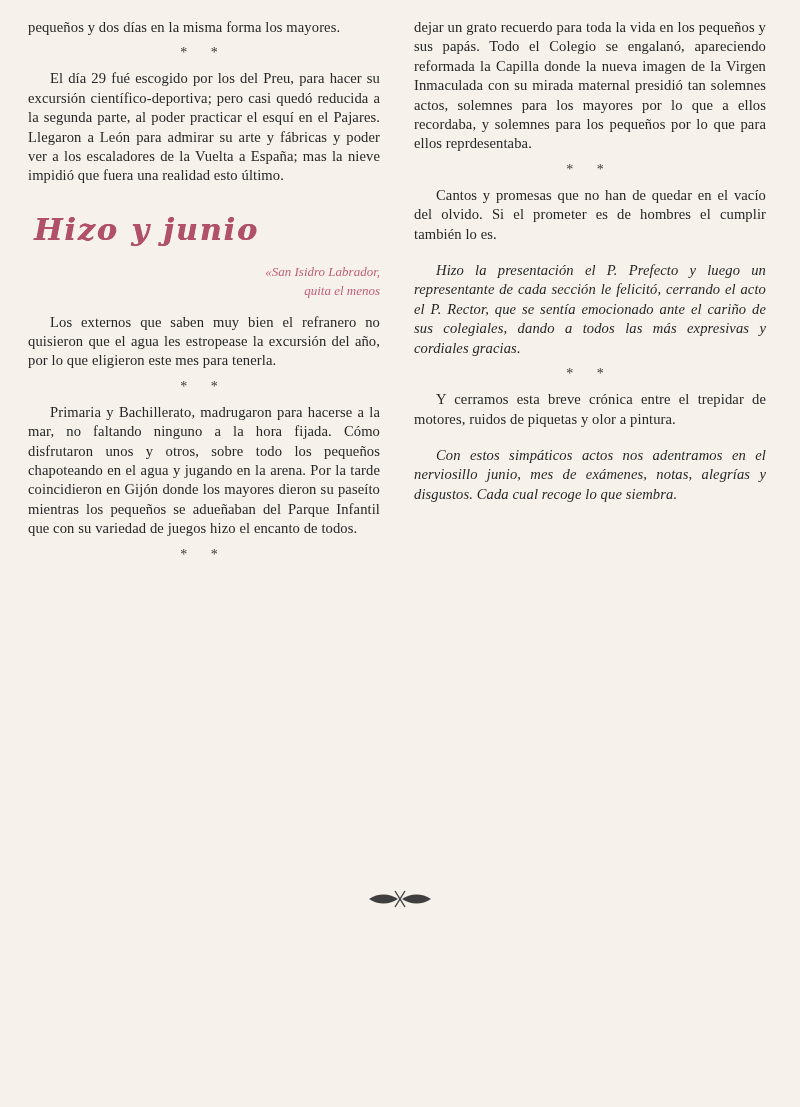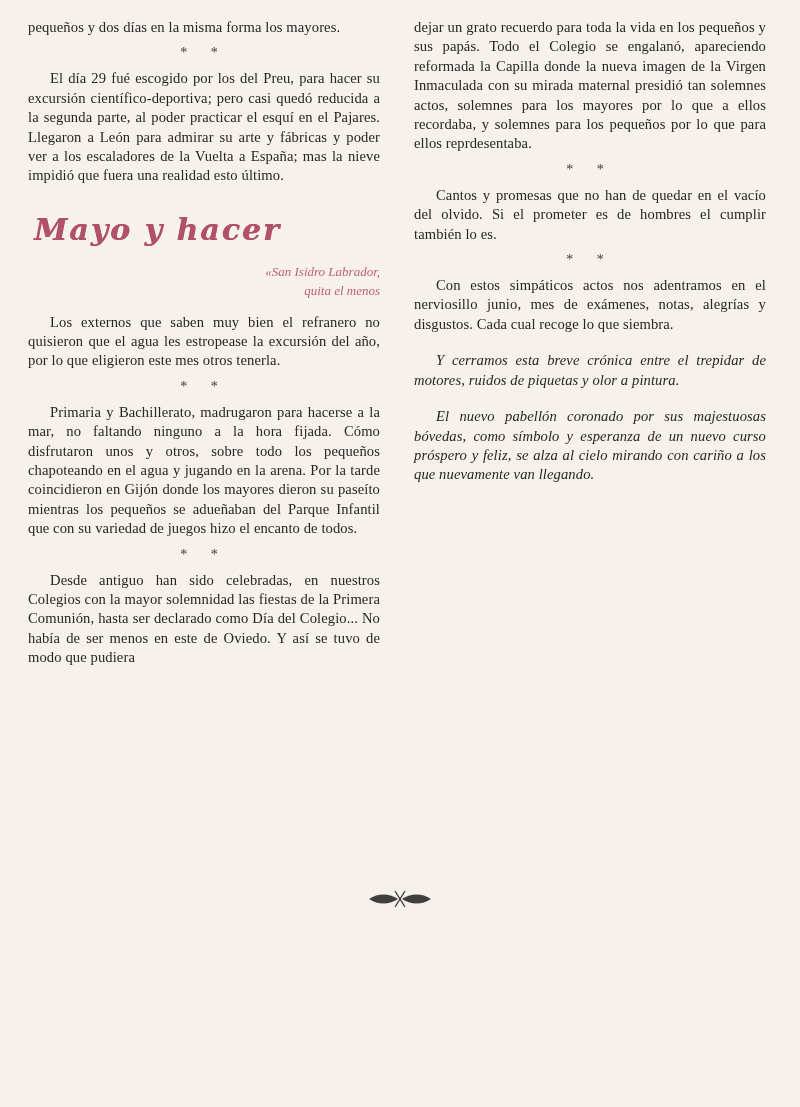--- a/index.html
+++ b/index.html
@@ -94,42 +94,41 @@
 <body>
 
 <div class="page">
   <div class="columns">
 
     <div class="col">
       <p>pequeños y dos días en la misma forma los mayores.</p>
       <div class="sep">* *</div>
       <p class="indent">El día 29 fué escogido por los del Preu, para hacer su excursión científico-deportiva; pero casi quedó reducida a la segunda parte, al poder practicar el esquí en el Pajares. Llegaron a León para admirar su arte y fábricas y poder ver a los escaladores de la Vuelta a España; mas la nieve impidió que fuera una realidad esto último.</p>
 
-      <div class="heading">Mayo y hacer</div>
+      <div class="heading">Hizo y junio</div>
 
       <div class="verse">
         <span class="l1">«San Isidro Labrador,</span>
         <span class="l2">quita el menos</span>
       </div>
 
-      <p class="indent">Los externos que saben muy bien el refranero no quisieron que el agua les estropease la excursión del año, por lo que eligieron este mes otros tenerla.</p>
+      <p class="indent">Los externos que saben muy bien el refranero no quisieron que el agua les estropease la excursión del año, por lo que eligieron este mes para tenerla.</p>
       <div class="sep">* *</div>
       <p class="indent">Primaria y Bachillerato, madrugaron para hacerse a la mar, no faltando ninguno a la hora fijada. Cómo disfrutaron unos y otros, sobre todo los pequeños chapoteando en el agua y jugando en la arena. Por la tarde coincidieron en Gijón donde los mayores dieron su paseíto mientras los pequeños se adueñaban del Parque Infantil que con su variedad de juegos hizo el encanto de todos.</p>
       <div class="sep">* *</div>
-      <p class="indent">Desde antiguo han sido celebradas, en nuestros Colegios con la mayor solemnidad las fiestas de la Primera Comunión, hasta ser declarado como Día del Colegio... No había de ser menos en este de Oviedo. Y así se tuvo de modo que pudiera</p>
     </div>
 
     <div class="col">
       <p>dejar un grato recuerdo para toda la vida en los pequeños y sus papás. Todo el Colegio se engalanó, apareciendo reformada la Capilla donde la nueva imagen de la Virgen Inmaculada con su mirada maternal presidió tan solemnes actos, solemnes para los mayores por lo que a ellos recordaba, y solemnes para los pequeños por lo que para ellos reprdesentaba.</p>
       <div class="sep">* *</div>
       <p class="indent">Cantos y promesas que no han de quedar en el vacío del olvido. Si el prometer es de hombres el cumplir también lo es.</p>
+      <p class="indent">Hizo la presentación el P. Prefecto y luego un representante de cada sección le felicitó, cerrando el acto el P. Rector, que se sentía emocionado ante el cariño de sus colegiales, dando a todos las más expresivas y cordiales gracias.</p>
       <div class="sep">* *</div>
+      <p class="indent">Y cerramos esta breve crónica entre el trepidar de motores, ruidos de piquetas y olor a pintura.</p>
       <p class="indent">Con estos simpáticos actos nos adentramos en el nerviosillo junio, mes de exámenes, notas, alegrías y disgustos. Cada cual recoge lo que siembra.</p>
-      <p class="indent">Y cerramos esta breve crónica entre el trepidar de motores, ruidos de piquetas y olor a pintura.</p>
-      <p class="indent">El nuevo pabellón coronado por sus majestuosas bóvedas, como símbolo y esperanza de un nuevo curso próspero y feliz, se alza al cielo mirando con cariño a los que nuevamente van llegando.</p>
     </div>
 
   </div>
 </div>
 
 <div class="ornament">
   <svg width="70" height="22" viewBox="0 0 70 22">
     <path d="M4 11 C 14 4, 26 6, 33 11 C 26 16, 14 18, 4 11 Z" fill="#3f3f3f"></path>
     <path d="M66 11 C 56 4, 44 6, 37 11 C 44 16, 56 18, 66 11 Z" fill="#3f3f3f"></path>
     <path d="M30 3 L 40 19" stroke="#3f3f3f" stroke-width="1.4" fill="none"></path>

